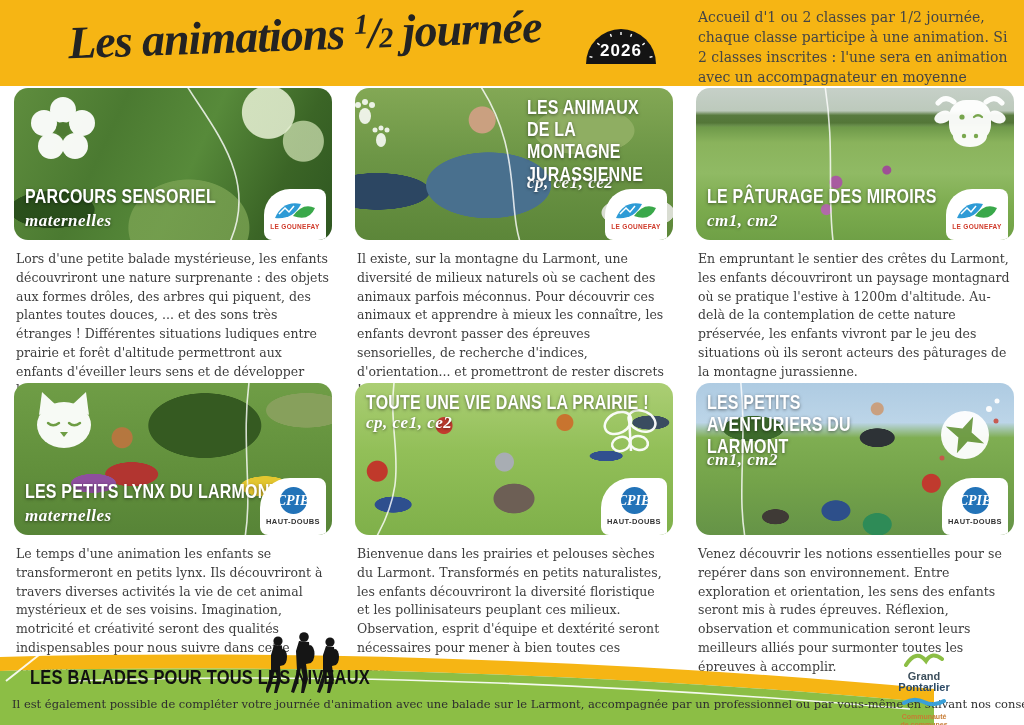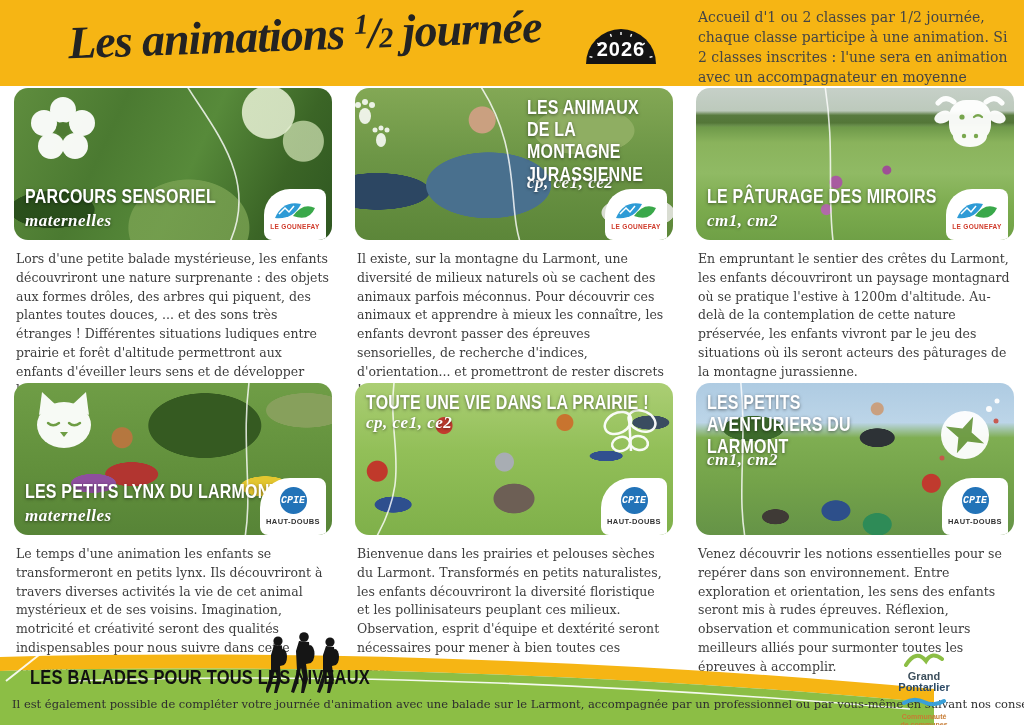--- a/index.html
+++ b/index.html
@@ -10,21 +10,21 @@
   .topbar{position:absolute;left:0;top:0;width:1024px;height:86px;background:#F6B514;}
   .title{position:absolute;left:68px;top:8px;font-family:"Liberation Serif",serif;
          font-style:italic;font-weight:bold;font-size:46px;color:#232323;
          letter-spacing:-1px;transform:rotate(-2deg);white-space:nowrap;}
   .frac .fn{font-size:.62em;vertical-align:.5em;}
   .frac .fs{font-size:.95em;}
   .frac .fd{font-size:.62em;}
   .badge2026{position:absolute;left:584px;top:26px;width:74px;height:38px;}
   .badge2026 .dome{position:absolute;left:0;top:0;}
   .badge2026 .year{position:absolute;left:0;right:0;bottom:3px;text-align:center;color:#fff;
-        font-family:"Liberation Sans",sans-serif;font-weight:bold;font-size:20px;letter-spacing:1px;}
+        font-family:"Liberation Sans",sans-serif;font-weight:bold;font-size:17px;letter-spacing:1px;}
   .intro{position:absolute;left:698px;top:8px;width:320px;font-size:14px;line-height:1.42;
          color:#454545;margin:0;}
   .mini{display:inline-block;vertical-align:-2px;}
 
   
   .card{position:absolute;width:318px;}
   .c1{left:14px;top:88px}.c2{left:355px;top:88px}.c3{left:696px;top:88px}
   .c4{left:14px;top:383px}.c5{left:355px;top:383px}.c6{left:696px;top:383px}
 
   .photo{position:relative;height:152px;border-radius:14px;overflow:hidden;}
@@ -94,22 +94,22 @@
     linear-gradient(180deg,#aecbe2 0%,#bcd5e8 26%,#7fae52 36%,#74a34a 65%,#659347 100%);}
 
   
   .badge{position:absolute;right:6px;bottom:0;background:#fff;display:flex;flex-direction:column;
          align-items:center;justify-content:center;}
   .badge-g{width:62px;height:50px;border-radius:26px 8px 0 8px;padding-top:1px;}
   .g-name{font-family:"Liberation Sans",sans-serif;font-weight:bold;font-size:6.5px;
           color:#d03a2a;letter-spacing:.3px;margin-top:1px;}
   .badge-c{width:66px;height:57px;border-radius:30px 8px 0 8px;}
   .c-circle{width:27px;height:27px;border-radius:50%;background:#2273b8;display:flex;
-            align-items:center;justify-content:center;color:#fff;font-size:10px;font-style:italic;
-            font-weight:bold;font-family:Liberation Mono, monospace;}
+            align-items:center;justify-content:center;color:#fff;font-size:14px;font-style:italic;
+            font-weight:bold;font-family:Liberation Serif, serif;}
   .c-region{font-family:"Liberation Sans",sans-serif;font-weight:bold;font-size:7.5px;
             color:#333;letter-spacing:.4px;margin-top:3px;}
 
   
   .footer{position:absolute;left:0;top:645px;width:972px;height:80px;}
   .fbg{position:absolute;left:0;top:0;}
   .f-heading{position:absolute;left:30px;top:21px;font-family:"Liberation Sans",sans-serif;
         font-weight:700;font-size:16.5px;color:#101010;letter-spacing:.2px;
         transform:scaleY(1.2);transform-origin:left top;margin:0;}
   .f-text{position:absolute;left:12px;top:52px;font-size:11.5px;color:#2e2e2e;

